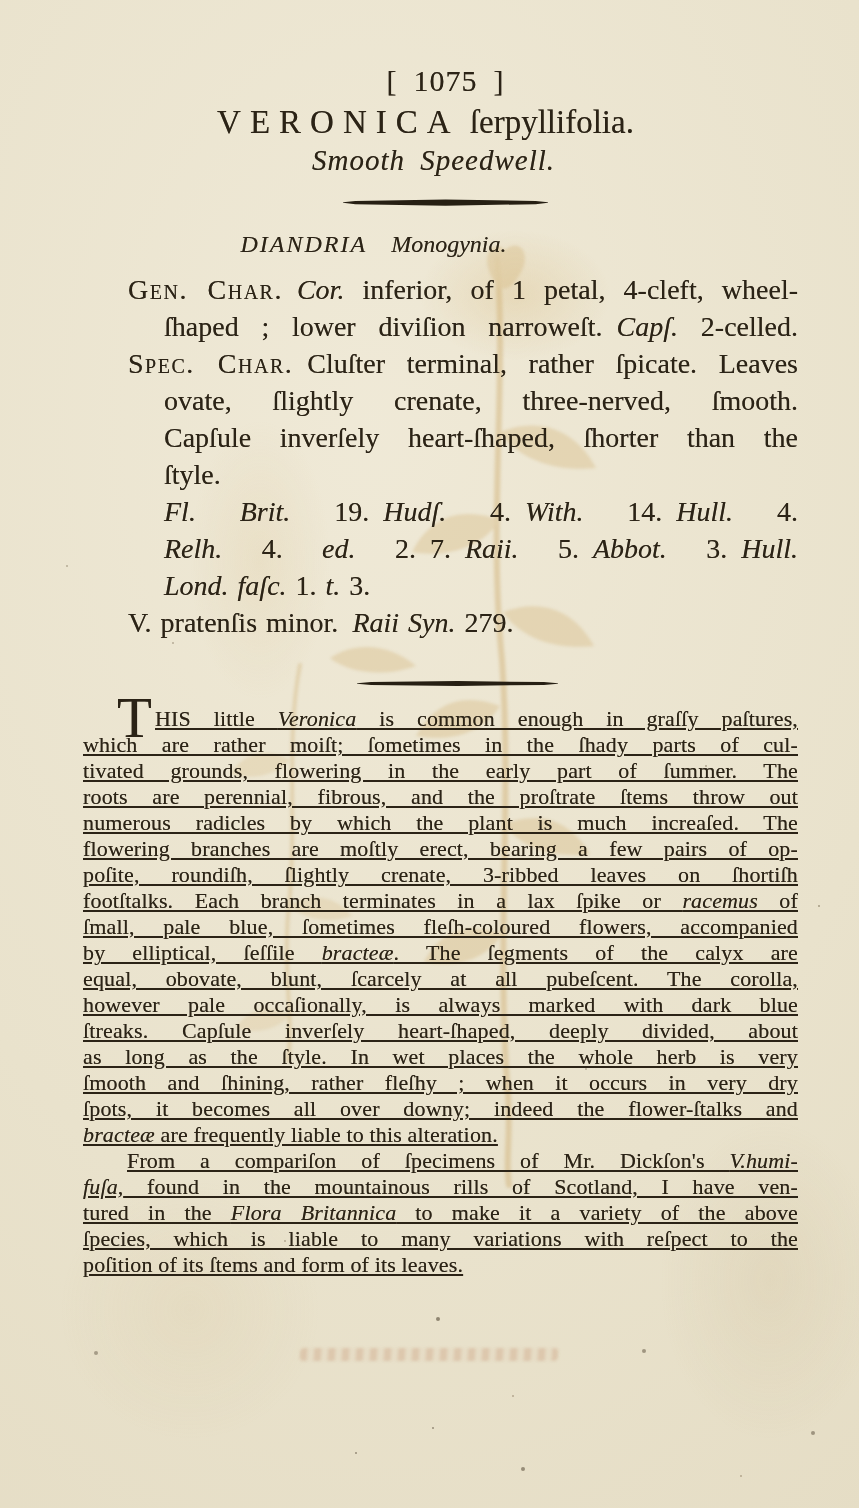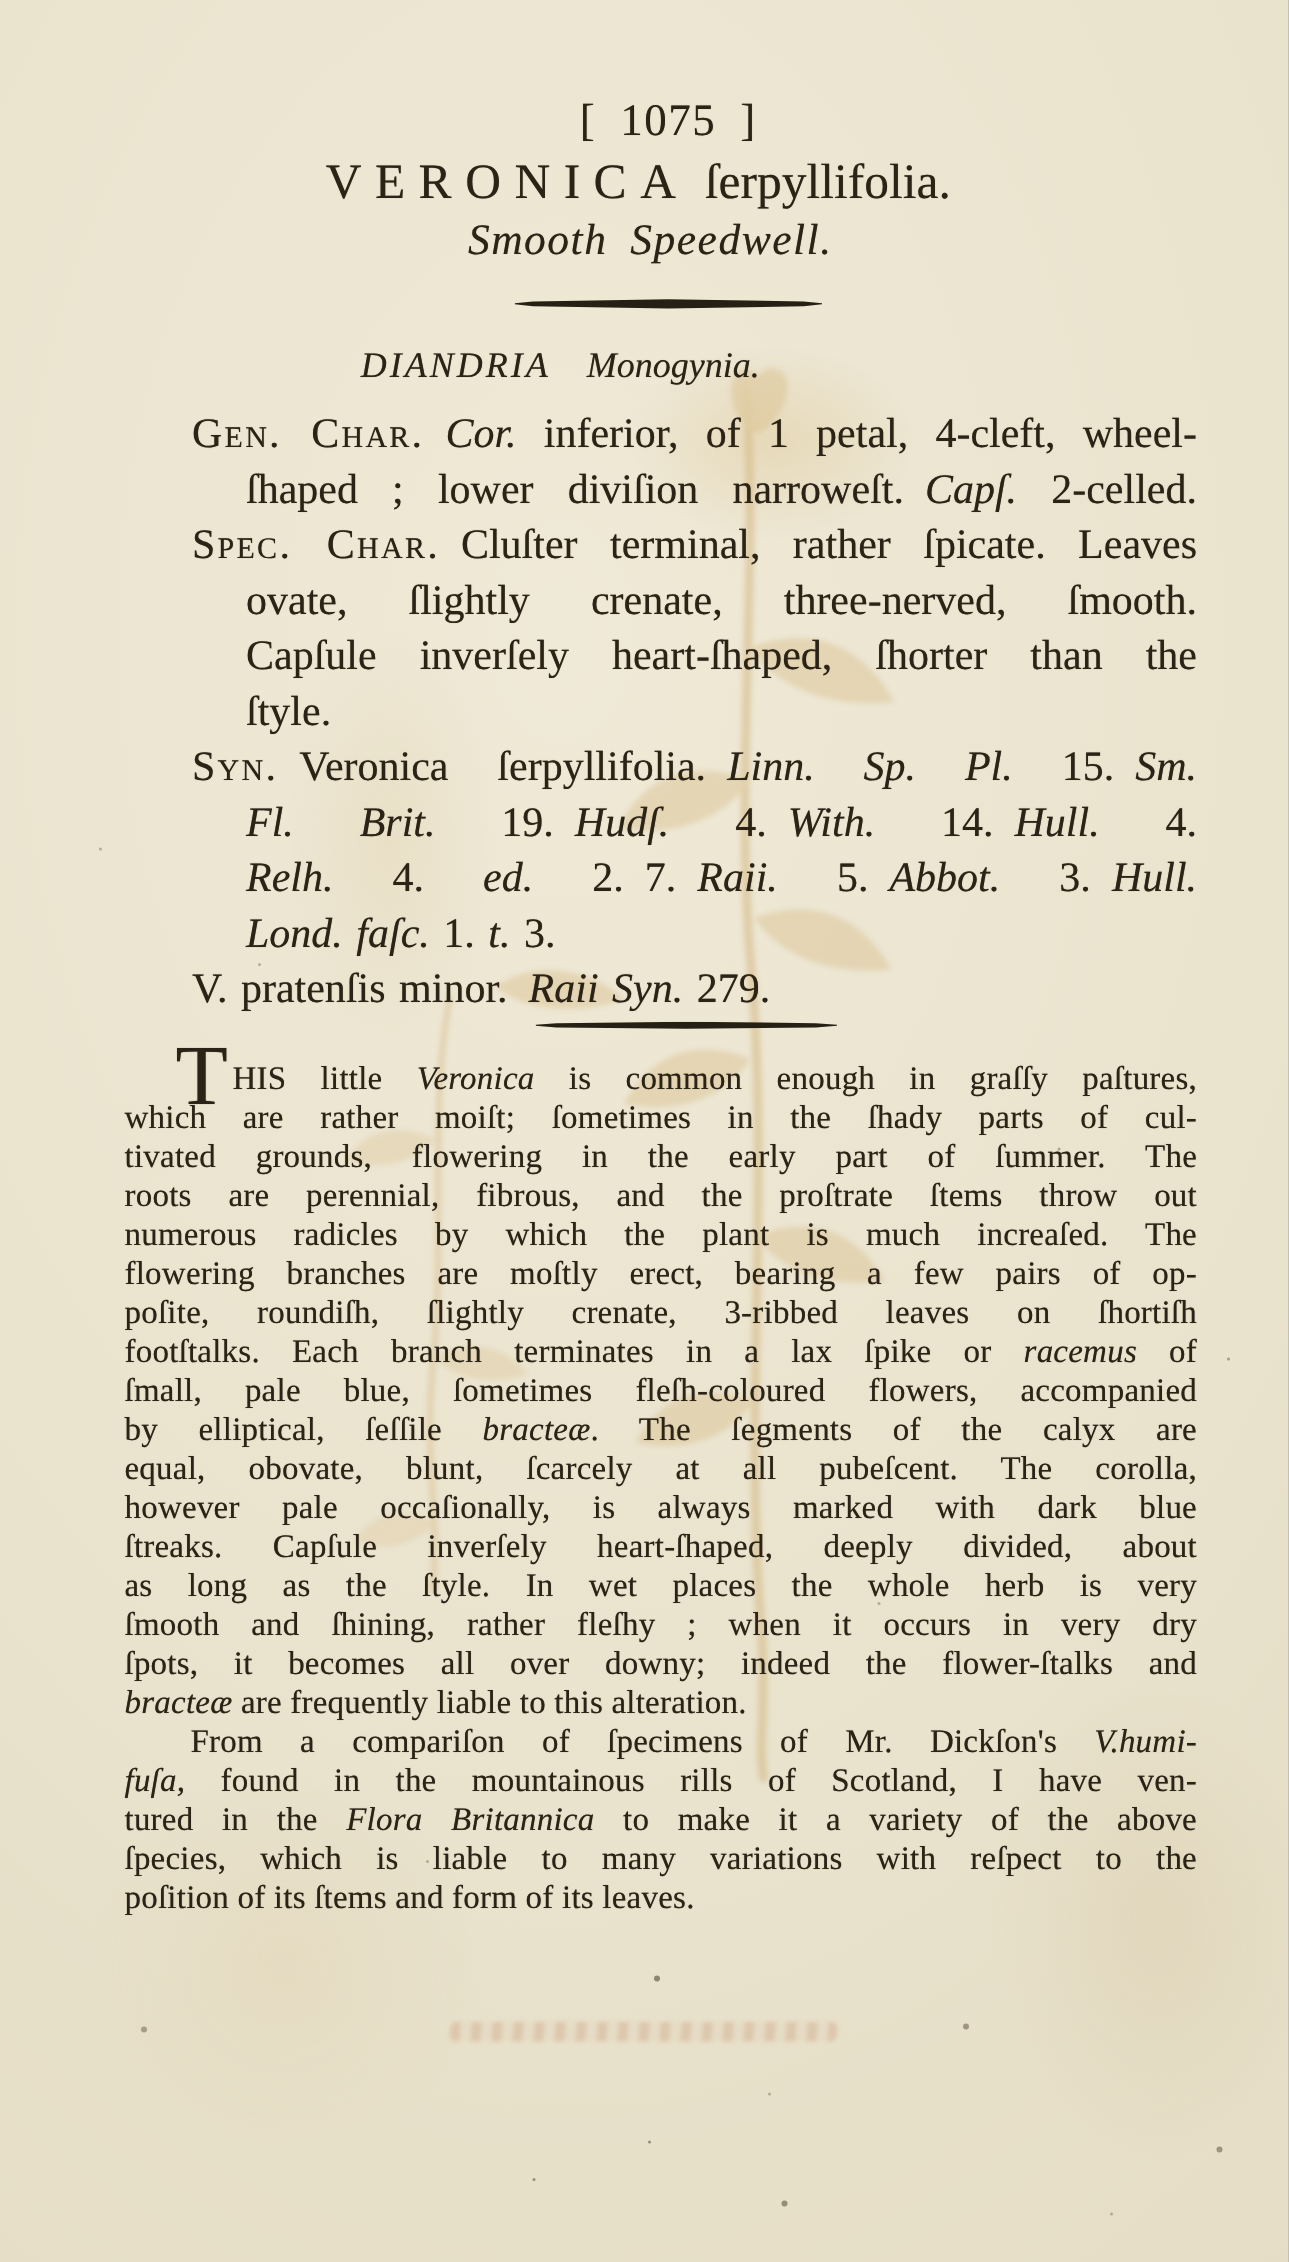--- a/index.html
+++ b/index.html
@@ -53,21 +53,21 @@
   .rule-top{left:343px;top:199px;width:205px;height:7px;
     clip-path:polygon(0% 46%,6% 28%,50% 6%,94% 28%,100% 46%,100% 54%,94% 74%,50% 96%,6% 74%,0% 54%);}
   .rule-mid{left:357px;top:681px;width:201px;height:5px;
     clip-path:polygon(0% 44%,7% 22%,50% 2%,93% 22%,100% 44%,100% 56%,93% 80%,50% 98%,7% 80%,0% 56%);}
   
   .fm{position:absolute;left:83px;top:271px;width:715px;font-size:28px;word-spacing:2px;
       text-shadow:0 0 .5px rgba(43,35,22,.6);}
   .fm .tl{height:37px;line-height:37px;}
   .bd{position:absolute;left:83px;top:706px;width:715px;font-size:22px;letter-spacing:.15px;
       text-shadow:0 0 .5px rgba(43,35,22,.6);}
-  .bd .tl{height:26px;line-height:26px;}
+  .bd .tl{height:26px;line-height:26px;text-decoration:underline;}
   .tl{white-space:normal;overflow:visible;}
   .just{text-align:justify;text-align-last:justify;}
   .ln-first{padding-left:45px;}
   .ln-hang{padding-left:81px;}
   .ln-dropcap{padding-left:72px;}
   .ln-pind{padding-left:44px;}
   .r-n{font-style:normal;}
   .r-i{font-style:italic;}
   .r-sc{font-variant:small-caps;letter-spacing:1.5px;}
   .dropcap{position:absolute;left:34px;top:-17px;font-size:57px;line-height:1;letter-spacing:0;
@@ -126,21 +126,20 @@
         <div class="tl ln-first just"><span class="r-sc">Gen. Char.</span><span class="r-n"> </span><span class="r-i">Cor.</span><span class="r-n"> inferior, of 1 petal, 4-cleft, wheel-</span></div>
         <div class="tl ln-hang just"><span class="r-n">ſhaped ; lower diviſion narroweſt. </span><span class="r-i">Capſ.</span><span class="r-n"> 2-celled.</span></div>
       </div>
     <div>
         <div class="tl ln-first just"><span class="r-sc">Spec. Char.</span><span class="r-n"> Cluſter terminal, rather ſpicate. Leaves</span></div>
         <div class="tl ln-hang just"><span class="r-n">ovate, ſlightly crenate, three-nerved, ſmooth.</span></div>
         <div class="tl ln-hang just"><span class="r-n">Capſule inverſely heart-ſhaped, ſhorter than the</span></div>
         <div class="tl ln-hang"><span class="r-n">ſtyle.</span></div>
       </div>
     <div>
-        <div class="tl ln-first just"><span class="r-sc">Syn.</span><span class="r-n"> Veronica ſerpyllifolia. </span><span class="r-i">Linn. Sp. Pl.</span><span class="r-n"> 15. </span><span class="r-i">Sm.</span></div>
         <div class="tl ln-hang just"><span class="r-i">Fl. Brit.</span><span class="r-n"> 19. </span><span class="r-i">Hudſ.</span><span class="r-n"> 4. </span><span class="r-i">With.</span><span class="r-n"> 14. </span><span class="r-i">Hull.</span><span class="r-n"> 4.</span></div>
         <div class="tl ln-hang just"><span class="r-i">Relh.</span><span class="r-n"> 4. </span><span class="r-i">ed.</span><span class="r-n"> 2. 7. </span><span class="r-i">Raii.</span><span class="r-n"> 5. </span><span class="r-i">Abbot.</span><span class="r-n"> 3. </span><span class="r-i">Hull.</span></div>
         <div class="tl ln-hang"><span class="r-i">Lond. faſc.</span><span class="r-n"> 1. </span><span class="r-i">t.</span><span class="r-n"> 3.</span></div>
       </div>
     <div>
         <div class="tl ln-first"><span class="r-n">V. pratenſis minor. </span><span class="r-i">Raii Syn.</span><span class="r-n"> 279.</span></div>
       </div>
   </div>
 
   <div class="rule rule-mid"></div>

